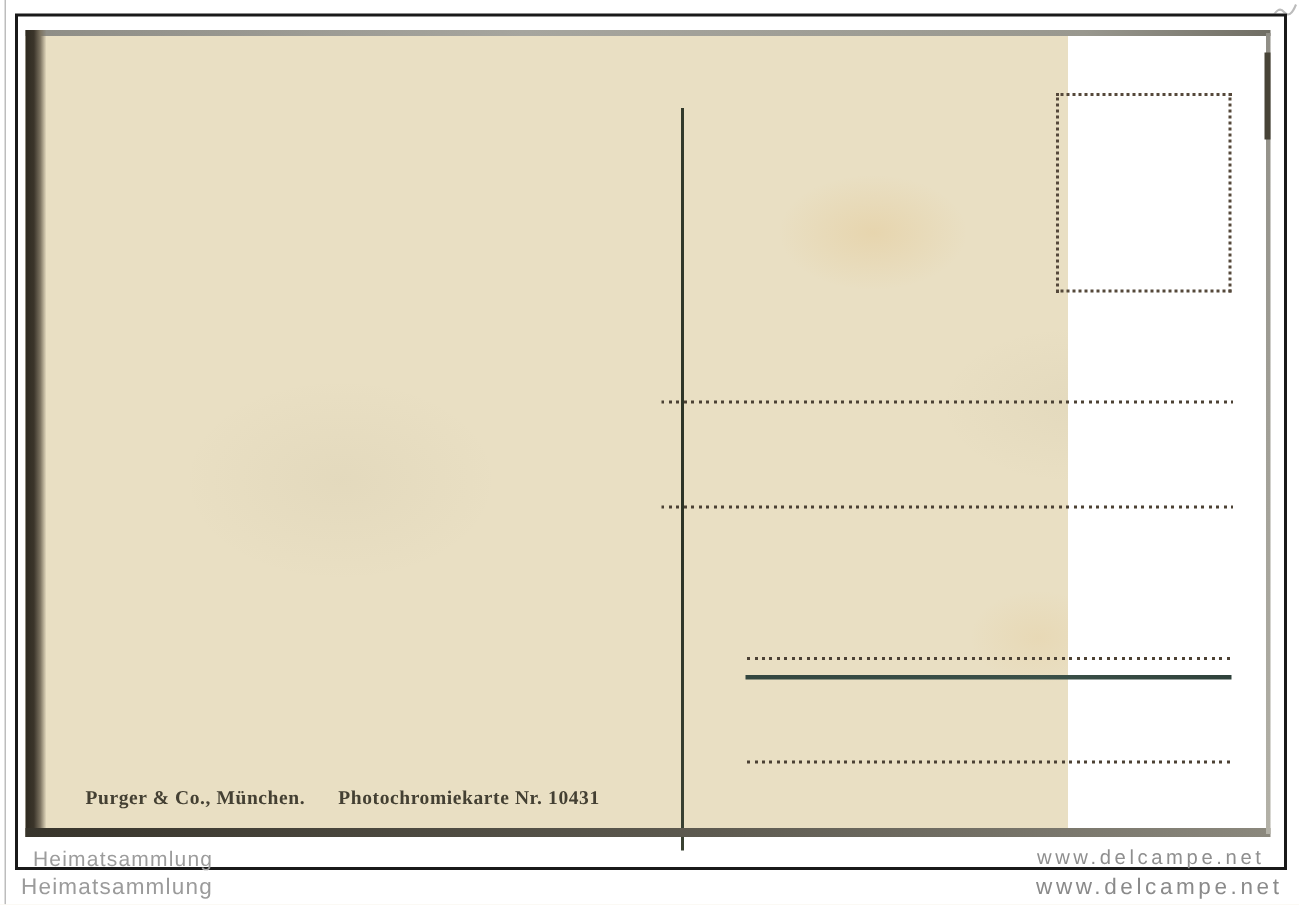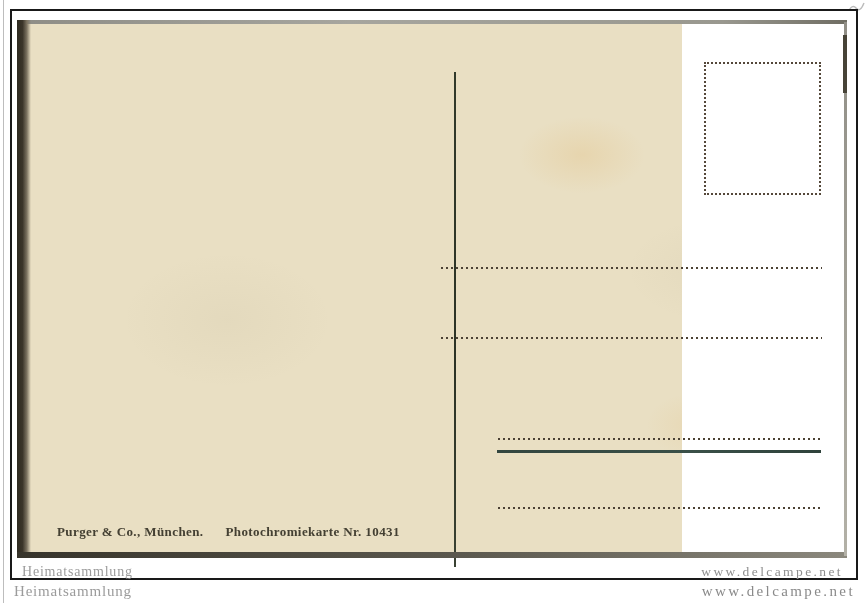--- a/index.html
+++ b/index.html
@@ -17,20 +17,21 @@
   }
   
   .card{
     position:absolute;left:17px;top:20px;width:665px;height:538px;
     background-color:#e9dfc3;
     background-image:
       radial-gradient(ellipse 90px 55px at 565px 135px, rgba(219,160,64,0.16), transparent 70%),
       radial-gradient(ellipse 65px 45px at 675px 405px, rgba(219,160,64,0.10), transparent 70%),
       radial-gradient(ellipse 140px 90px at 210px 300px, rgba(125,115,82,0.05), transparent 75%),
       radial-gradient(ellipse 120px 70px at 700px 250px, rgba(125,115,82,0.05), transparent 75%);
+    padding-left: 30px;
   }
   
   .card-edge-top{position:absolute;left:17px;top:20px;width:830px;height:4px;
     background:linear-gradient(to right,#8e8d86,#a6a59e 40%,#99988f 85%,#6f6d63);}
   .card-edge-left{position:absolute;left:17px;top:20px;width:14px;height:538px;
     background:linear-gradient(to right,#2e2a20 0%,#3b352a 40%,#7b7260 70%,rgba(233,223,195,0) 100%);}
   .card-edge-bottom{position:absolute;left:17px;top:552px;width:830px;height:6px;
     background:linear-gradient(to right,#37342b,#5d5a50 55%,#8b887d);}
   .card-edge-right{position:absolute;left:844px;top:22px;width:3px;height:534px;
     background:linear-gradient(to bottom,#908e86,#b3b1a7);}
@@ -47,21 +48,21 @@
     background:linear-gradient(to right,#33463f,#3a5048 60%,#2f423b);}
 
   .publisher{
     position:absolute;left:57px;top:524px;
     font-family:"Liberation Serif", serif;font-weight:bold;
     font-size:13px;color:#444033;letter-spacing:0.4px;white-space:nowrap;
   }
   .publisher .gap{display:inline-block;width:22px;}
 
   
-  .wm{position:absolute;white-space:nowrap;font-family:Liberation Serif, serif;}
+  .wm{position:absolute;white-space:nowrap;}
   .wm-inner-left{left:22px;top:564px;font-size:14px;color:#9c9c9c;letter-spacing:0.8px;}
   .wm-inner-right{right:23px;top:564px;font-size:13.5px;color:#8f8f8f;letter-spacing:2.4px;}
   .wm-outer-left{left:14px;top:583px;font-size:15px;color:#9b9b9b;letter-spacing:0.8px;}
   .wm-outer-right{right:11px;top:583px;font-size:15px;color:#8a8a8a;letter-spacing:2.4px;}
 
   .corner-mark{position:absolute;left:845px;top:0px;}
 </style>
 </head>
 <body>
 

